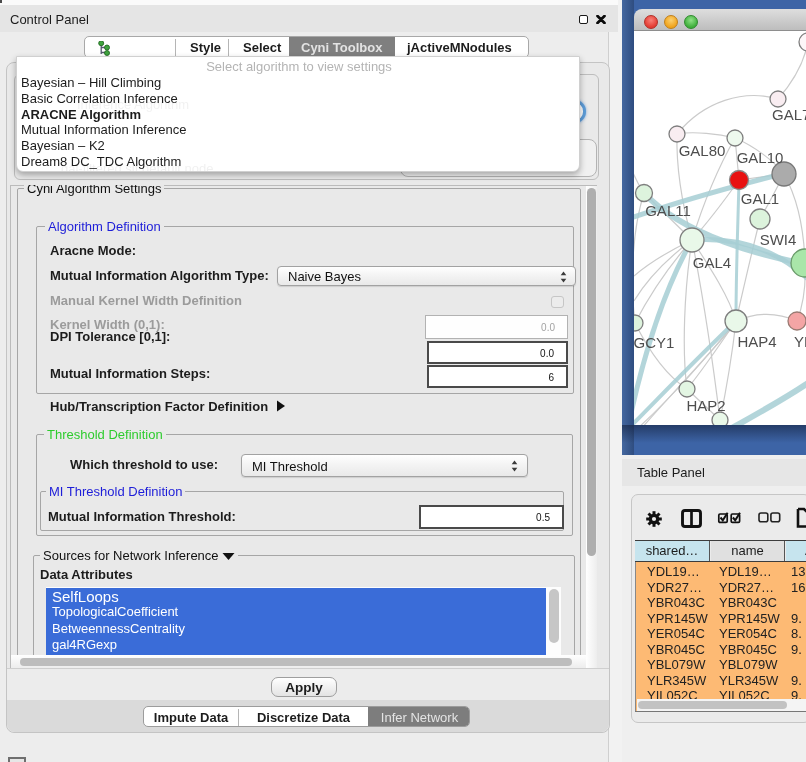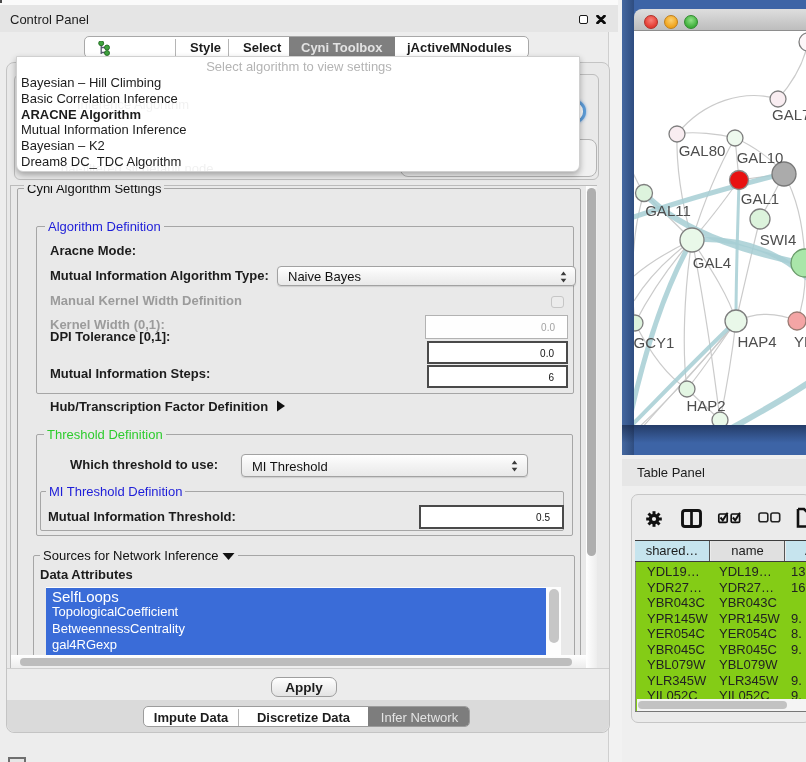--- a/index.html
+++ b/index.html
@@ -277,21 +277,21 @@
   <path d="M2,2 L8,2 L12,6 M2,2 L2,19.5 L12,19.5" fill="none" stroke="#111" stroke-width="2.6"></path>
 </svg>
 <div class="abs" style="left:635px;top:540px;width:171px;height:22px;border-top:1px solid #3c3c3c;border-bottom:1px solid #3c3c3c;">
   <div class="abs" style="left:0;top:0;width:75px;height:20px;background:#c6e4ee;border-right:1px solid #555;text-align:center;">
     <span class="lbl" style="line-height:20px;">shared…</span></div>
   <div class="abs" style="left:76px;top:0;width:74px;height:20px;background:#e0e0e0;border-right:1px solid #555;text-align:center;">
     <span class="lbl" style="line-height:20px;">name</span></div>
   <div class="abs" style="left:151px;top:0;width:20px;height:20px;background:#c6e4ee;">
     <span class="lbl" style="line-height:20px;padding-left:19px;">A</span></div>
 </div>
-<div class="abs" style="left:635px;top:562px;width:171px;height:150px;background:#84cc16;border-left:1px solid #888;overflow:hidden;font-size:13px;color:#222;">
+<div class="abs" style="left:635px;top:562px;width:171px;height:150px;background:#fdba74;border-left:1px solid #888;overflow:hidden;font-size:13px;color:#222;">
   <div class="abs" style="left:11px;top:2px;">YDL19…</div>
     <div class="abs" style="left:83px;top:2px;">YDL19…</div>
     <div class="abs" style="left:155px;top:2px;">13</div>
   <div class="abs" style="left:11px;top:17.5px;">YDR27…</div>
     <div class="abs" style="left:83px;top:17.5px;">YDR27…</div>
     <div class="abs" style="left:155px;top:17.5px;">16</div>
   <div class="abs" style="left:11px;top:33px;">YBR043C</div>
     <div class="abs" style="left:83px;top:33px;">YBR043C</div>
   <div class="abs" style="left:11px;top:48.5px;">YPR145W</div>
     <div class="abs" style="left:83px;top:48.5px;">YPR145W</div>

